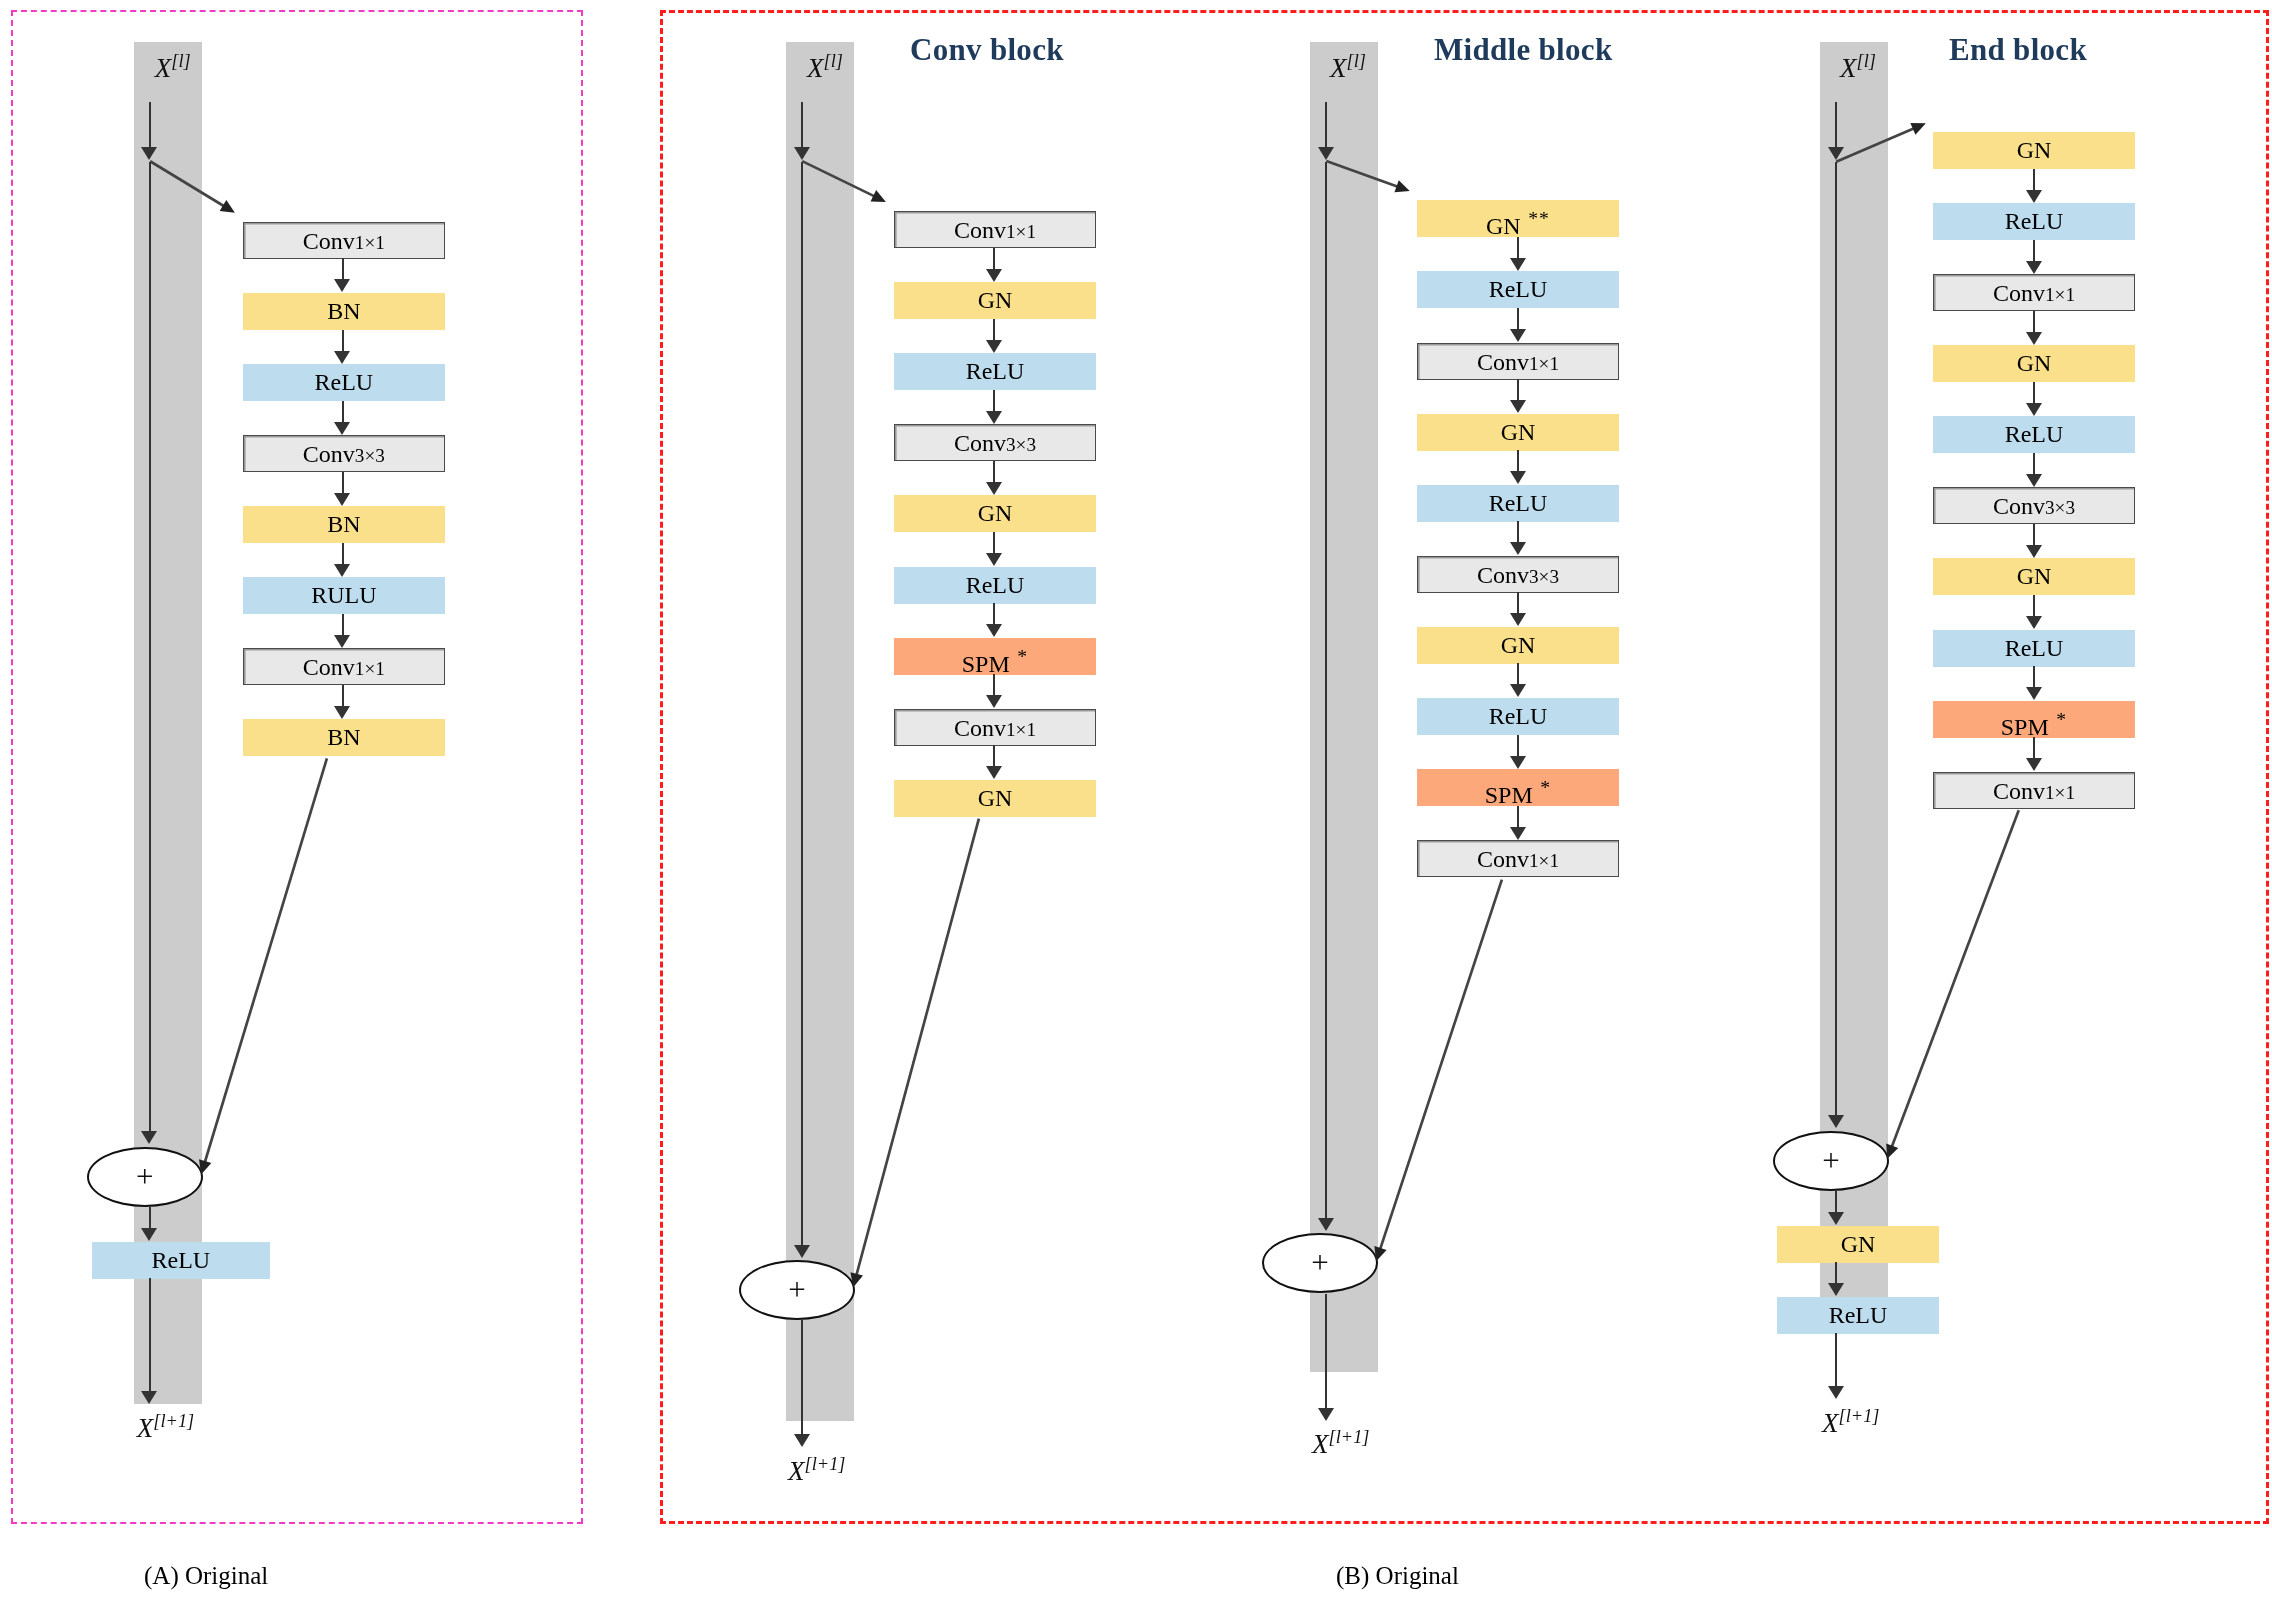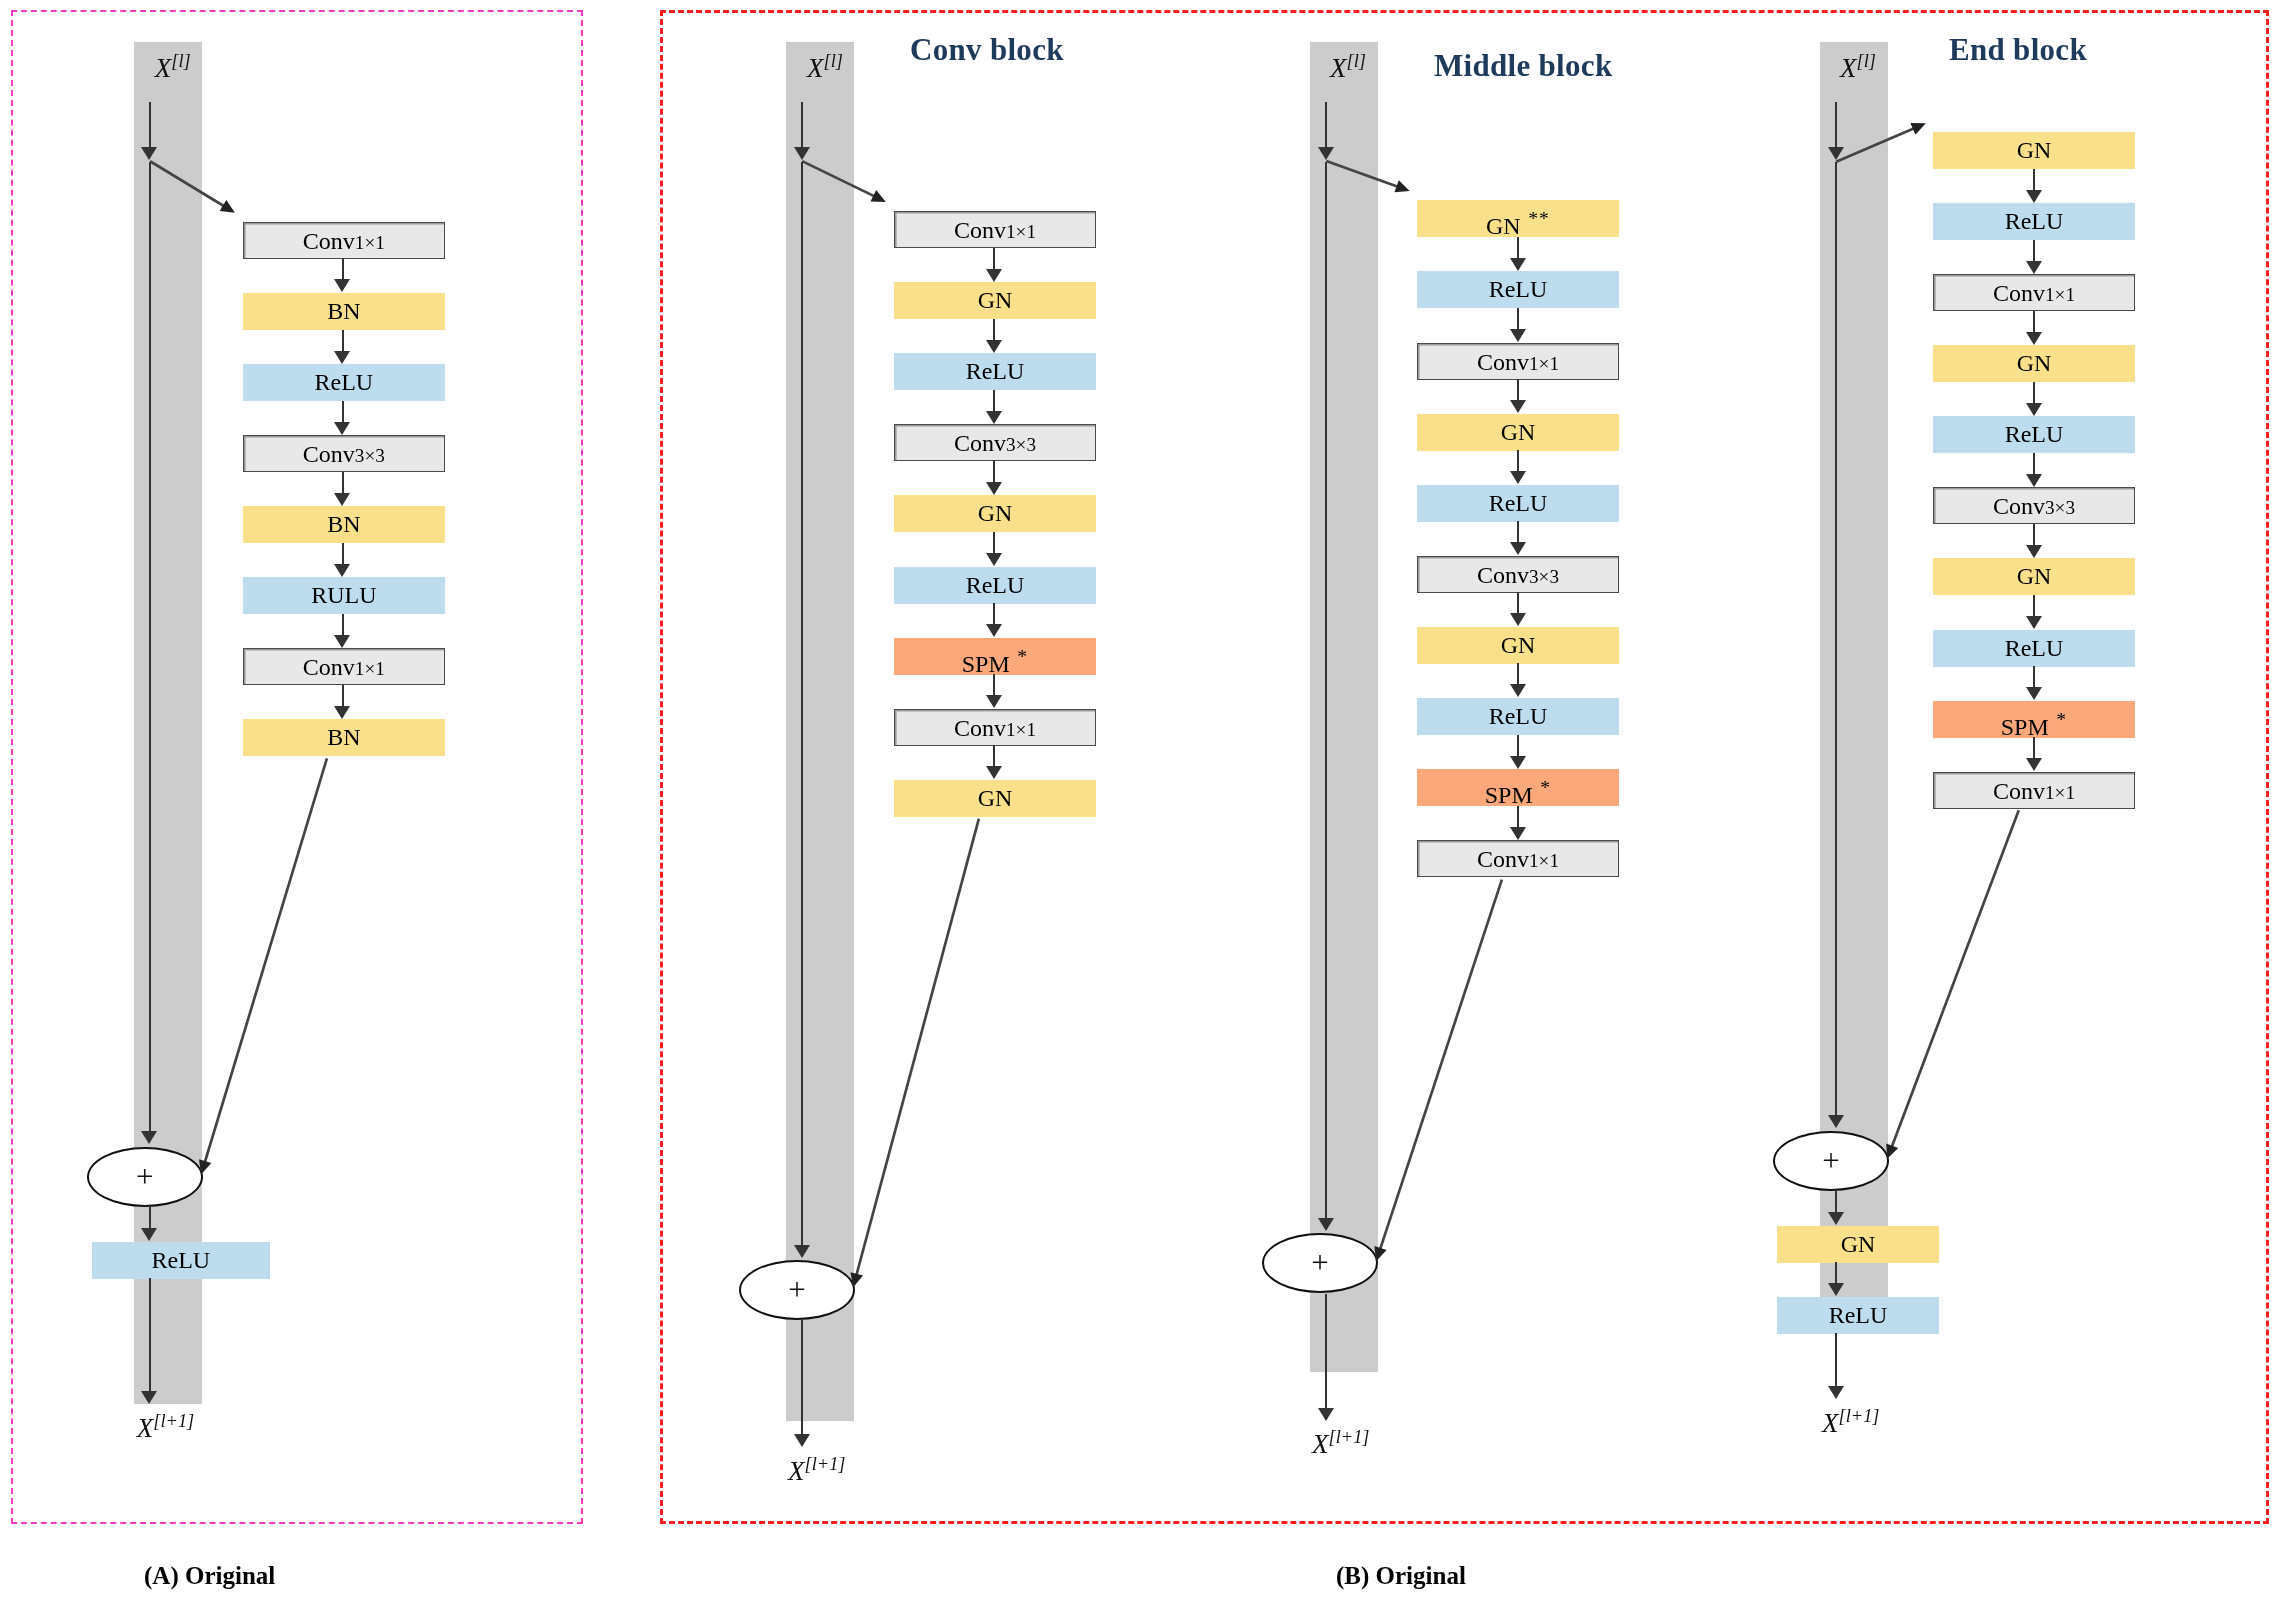--- a/index.html
+++ b/index.html
@@ -6,21 +6,21 @@
   body{width:2273px;height:1621px;position:relative;overflow:hidden;
        font-family:"Liberation Serif","DejaVu Serif",serif;}
 
   
   .panel{position:absolute;box-sizing:border-box;}
   #panel-a{left:10.8px;top:9.7px;width:572px;height:1514px;
            border:2.7px dashed #F23BC4;}
   #panel-b{left:660px;top:9.7px;width:1609px;height:1514px;
            border:3.2px dashed #FF1D1D;}
 
-  .panel-caption{position:absolute;font-weight:bold;font-size:25px;
+  .panel-caption{position:absolute;font-weight:normal;font-size:25px;
                  color:#000;white-space:nowrap;}
   #cap-a{left:144px;top:1562px;}
   #cap-b{left:1336px;top:1562px;}
 
   
   .col{position:absolute;top:0;width:571px;height:1524px;}
   #col-orig  {left:10.8px;}
   #col-start {left:673px;}
   #col-middle{left:1202px;}
   #col-end   {left:1723px;}
@@ -149,21 +149,21 @@
         <line x1="263.91999999999996" y1="30" x2="36.06285361373233" y2="879.3990751061278" stroke="#444" stroke-width="5"></line>
         <polygon points="30,902 48.32672190955159,879.9970169283807 25.146286120964696,873.7787055296809" fill="#222"></polygon>
       </svg>
     </div>
     <div class="varrow thin" style="left: 128px; top: 1320px; height: 115px;"></div>
     <div class="xlabel" style="left: 115px; top: 1454px;"><span>X</span><sup>[l+1]</sup></div>
   </div>
 <div class="col" id="col-middle">
     <div class="skip" style="left: 108px; top: 42px; height: 1330px;"></div>
     <div class="head" style="left: 66px; top: 1372px;"></div>
-    <div class="col-title" style="left: 232px; top: 48px;">Middle block</div>
+    <div class="col-title" style="left: 232px; top: 32px;">Middle block</div>
     <div class="xlabel" style="left: 128px; top: 51px;"><span>X</span><sup>[l]</sup></div>
     <div class="varrow thin" style="left: 123px; top: 102px; height: 46px;"></div>
     <div class="box norm" style="left: 215px; top: 200px; width: 202px;"><span>GN</span><span class="star">**</span></div>
     <div class="varrow thin" style="left: 315px; top: 237px; height: 21.5px;"></div>
     <div class="box act" style="left: 215px; top: 271px; width: 202px;"><span>ReLU</span></div>
     <div class="varrow thin" style="left: 315px; top: 308px; height: 21.5px;"></div>
     <div class="box conv" style="left: 215px; top: 343px; width: 202px;"><span>Conv</span><span class="sub">1×1</span></div>
     <div class="varrow thin" style="left: 315px; top: 379px; height: 21.5px;"></div>
     <div class="box norm" style="left: 215px; top: 414px; width: 202px;"><span>GN</span></div>
     <div class="varrow thin" style="left: 315px; top: 450px; height: 21.5px;"></div>

